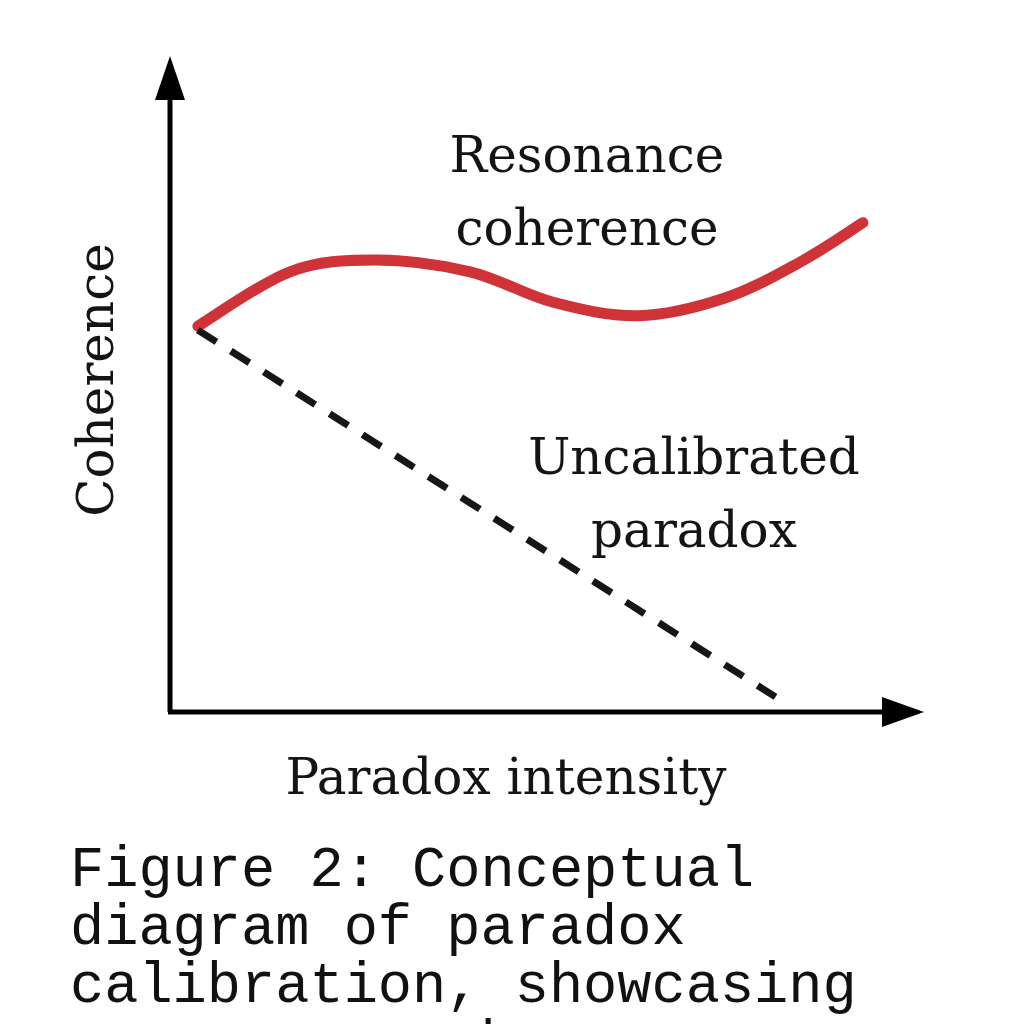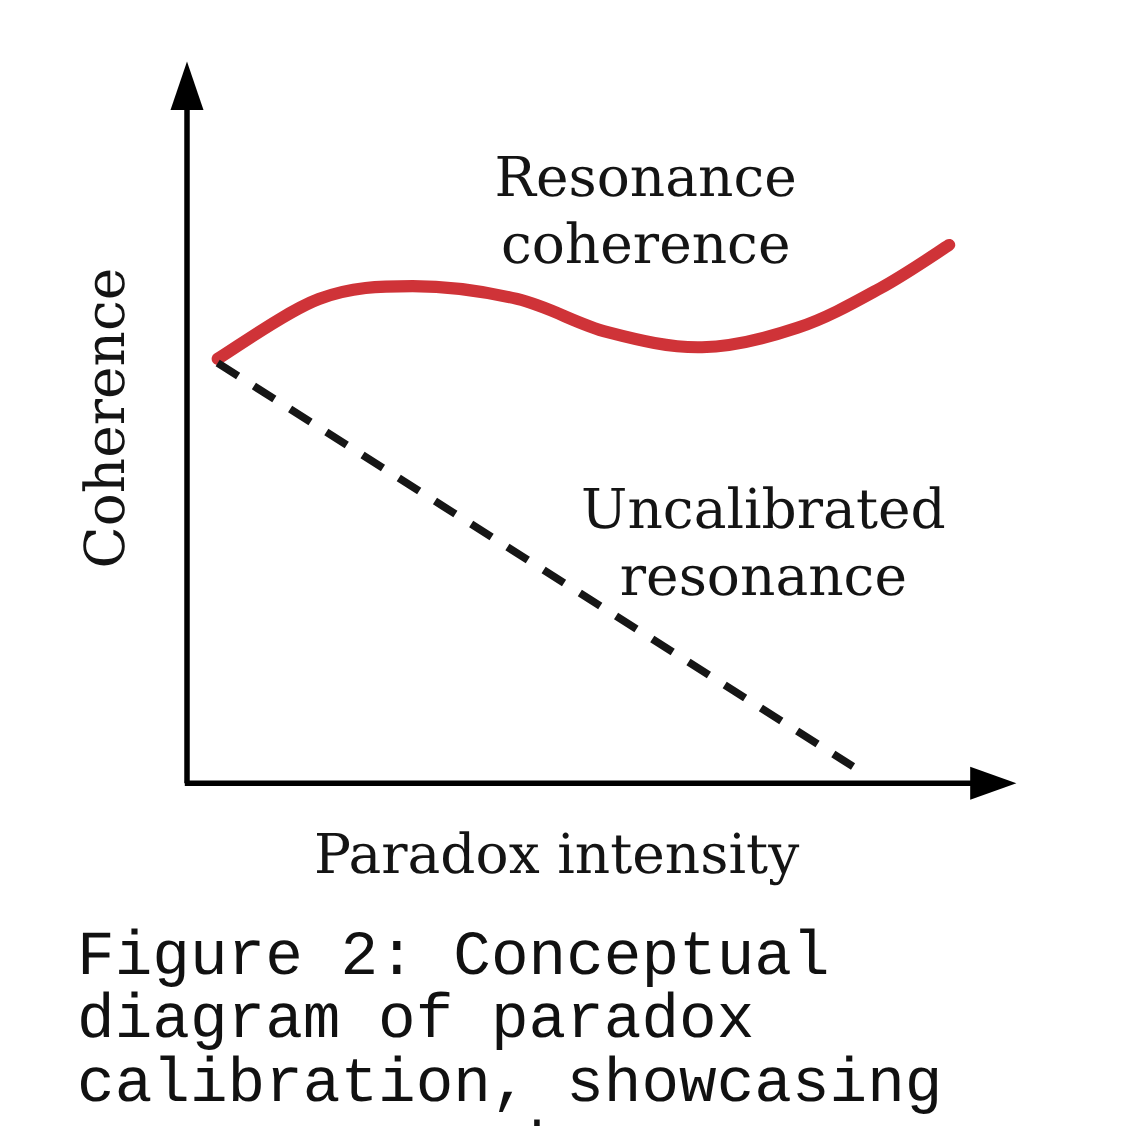--- a/index.html
+++ b/index.html
@@ -35,21 +35,21 @@
     transform: translate(-50%, -50%) rotate(-90deg);
   }
   .x-axis-label {
     left: 506px;
     top: 777px;
     transform: translate(-50%, -50%);
   }
   .curve-label {
     position: absolute;
     font-size: 50px;
-    line-height: 61px;
+    line-height: 73px;
     text-align: center;
     white-space: pre-line;
     transform: translate(-50%, -50%);
     color: #141414;
   }
   .curve-label.resonance {
     left: 587px;
     top: 192px;
   }
   .curve-label.uncalibrated {
@@ -86,19 +86,19 @@
   </svg>
 
   <div class="axis-label y-axis-label">Coherence</div>
 
   <div class="axis-label x-axis-label">Paradox intensity</div>
 
   <div class="curve-label resonance">Resonance
 coherence</div>
 
   <div class="curve-label uncalibrated">Uncalibrated
-resonance</div>
+paradox</div>
 
   <div class="figure-caption">Figure 2: Conceptual diagram of paradox
 calibration, showcasing resonance coherence
 preserved across paradox intensity</div>
 
 </div>
 
 </body></html>

